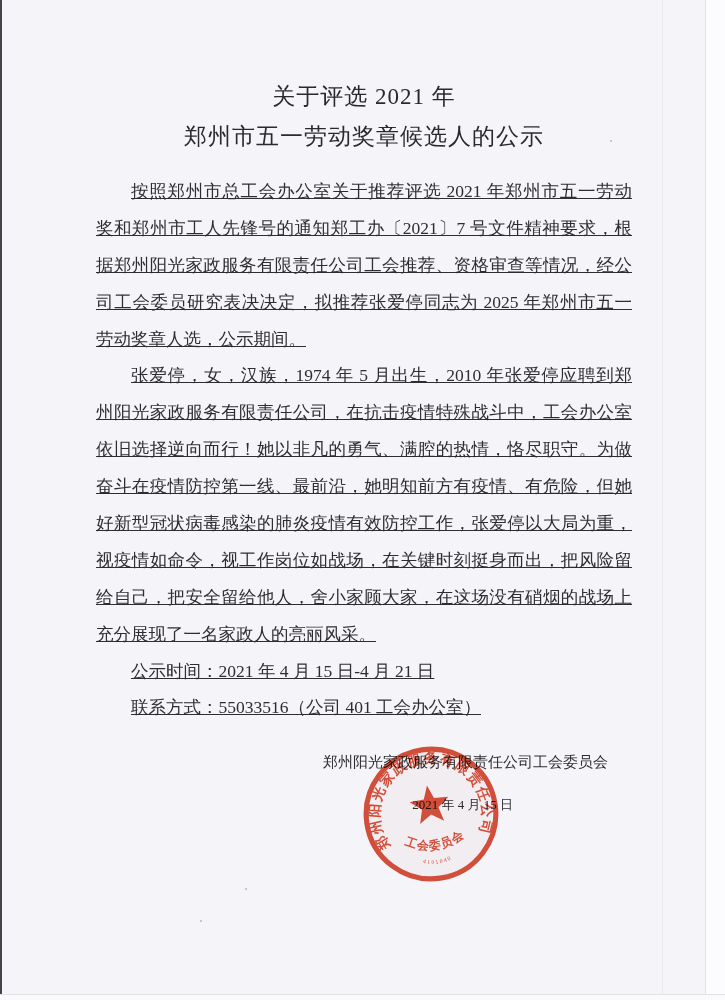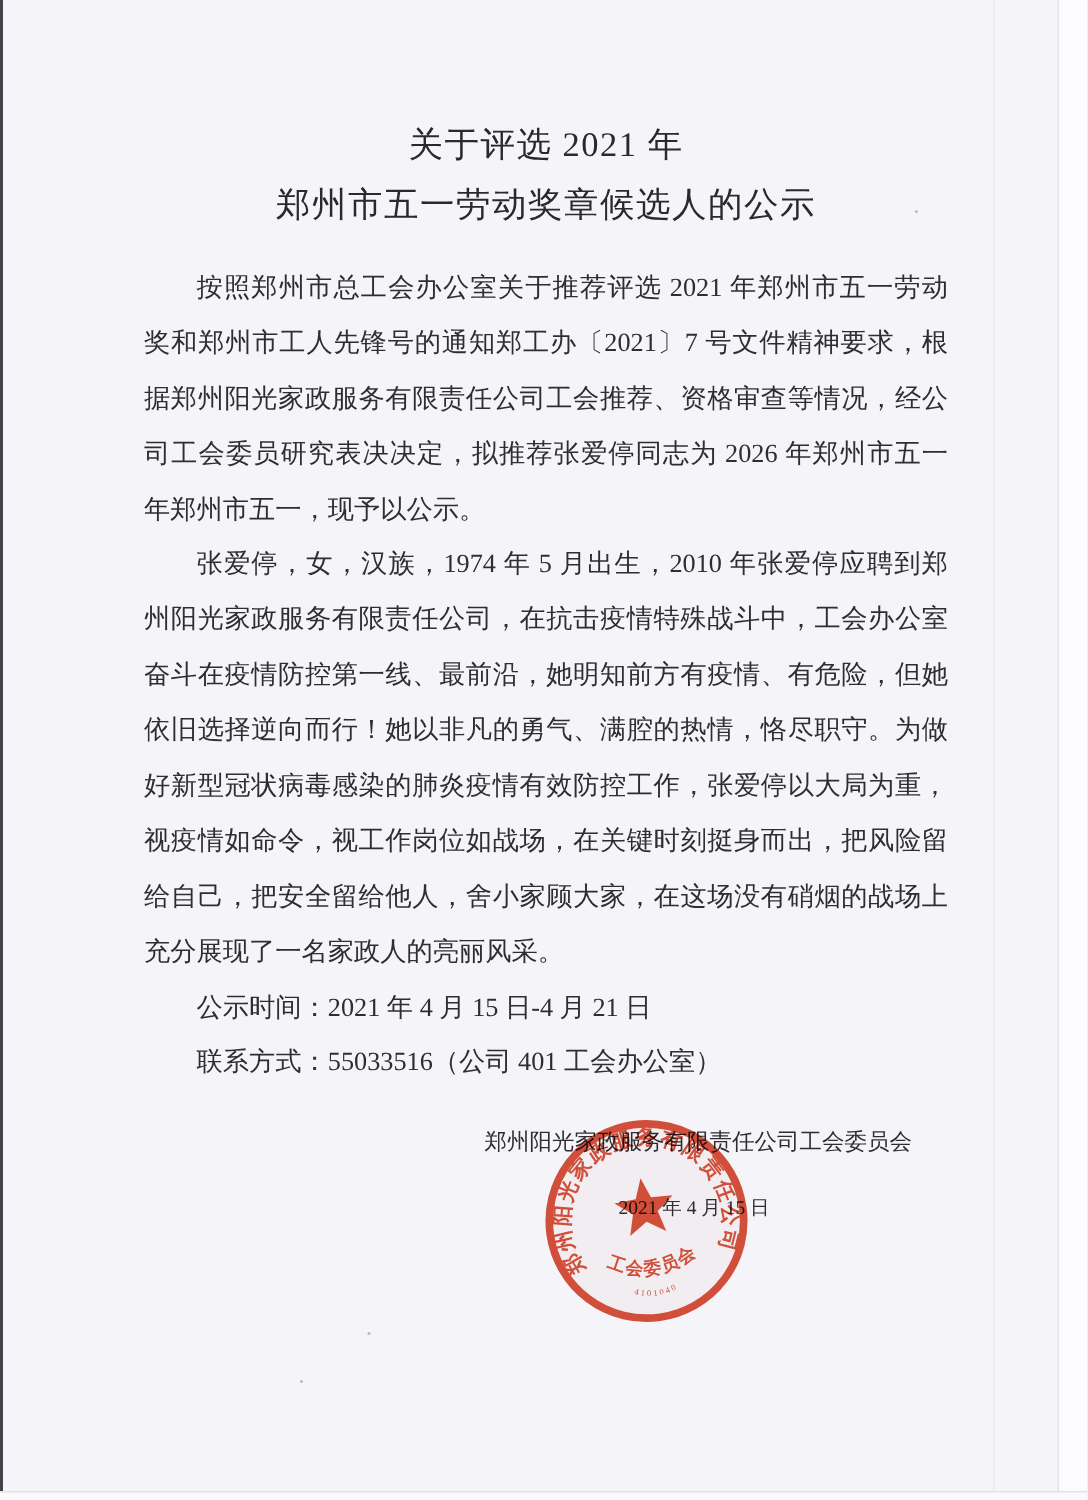--- a/index.html
+++ b/index.html
@@ -21,20 +21,21 @@
   .content{position:absolute;left:96px;top:0;width:536px;}
   .title{
     text-align:center;font-weight:normal;font-size:23px;line-height:40px;
     letter-spacing:1px;color:#2b292d;
   }
   .title-block{margin-top:77px;}
   .body-block{margin-top:16px;font-size:17.5px;}
   .line{
     height:36.9px;line-height:36.9px;overflow:hidden;
     white-space:normal;
+    text-decoration:underline;
   }
   .j{text-align:justify;text-align-last:justify;}
   .indent{text-indent:2em;}
   .sig-line{
     margin-top:18px;height:37px;line-height:37px;font-size:15px;
     text-align:right;padding-right:24px;
   }
   .date-line{
     margin-top:5px;height:37px;line-height:37px;font-size:13px;
     text-align:right;padding-right:119px;
@@ -64,26 +65,26 @@
   <div class="content">
     <div class="title-block">
       <div class="title">关于评选 2021 年</div>
       <div class="title">郑州市五一劳动奖章候选人的公示</div>
     </div>
 
     <div class="body-block">
       <div class="line j indent">按照郑州市总工会办公室关于推荐评选 2021 年郑州市五一劳动</div>
       <div class="line j">奖和郑州市工人先锋号的通知郑工办〔2021〕7 号文件精神要求，根</div>
       <div class="line j">据郑州阳光家政服务有限责任公司工会推荐、资格审查等情况，经公</div>
-      <div class="line j">司工会委员研究表决决定，拟推荐张爱停同志为 2026 年郑州市五一</div>
-      <div class="line">年郑州市五一，现予以公示。</div>
+      <div class="line j">司工会委员研究表决决定，拟推荐张爱停同志为 2025 年郑州市五一</div>
+      <div class="line">劳动奖章人选，公示期间。</div>
       <div class="line j indent">张爱停，女，汉族，1974 年 5 月出生，2010 年张爱停应聘到郑</div>
       <div class="line j">州阳光家政服务有限责任公司，在抗击疫情特殊战斗中，工会办公室</div>
+      <div class="line j">依旧选择逆向而行！她以非凡的勇气、满腔的热情，恪尽职守。为做</div>
       <div class="line j">奋斗在疫情防控第一线、最前沿，她明知前方有疫情、有危险，但她</div>
-      <div class="line j">依旧选择逆向而行！她以非凡的勇气、满腔的热情，恪尽职守。为做</div>
       <div class="line j">好新型冠状病毒感染的肺炎疫情有效防控工作，张爱停以大局为重，</div>
       <div class="line j">视疫情如命令，视工作岗位如战场，在关键时刻挺身而出，把风险留</div>
       <div class="line j">给自己，把安全留给他人，舍小家顾大家，在这场没有硝烟的战场上</div>
       <div class="line">充分展现了一名家政人的亮丽风采。</div>
       <div class="line indent">公示时间：2021 年 4 月 15 日-4 月 21 日</div>
       <div class="line indent">联系方式：55033516（公司 401 工会办公室）</div>
     </div>
 
     <div class="sig-line">郑州阳光家政服务有限责任公司工会委员会</div>
     <div class="date-line">2021 年 4 月 15 日</div>

